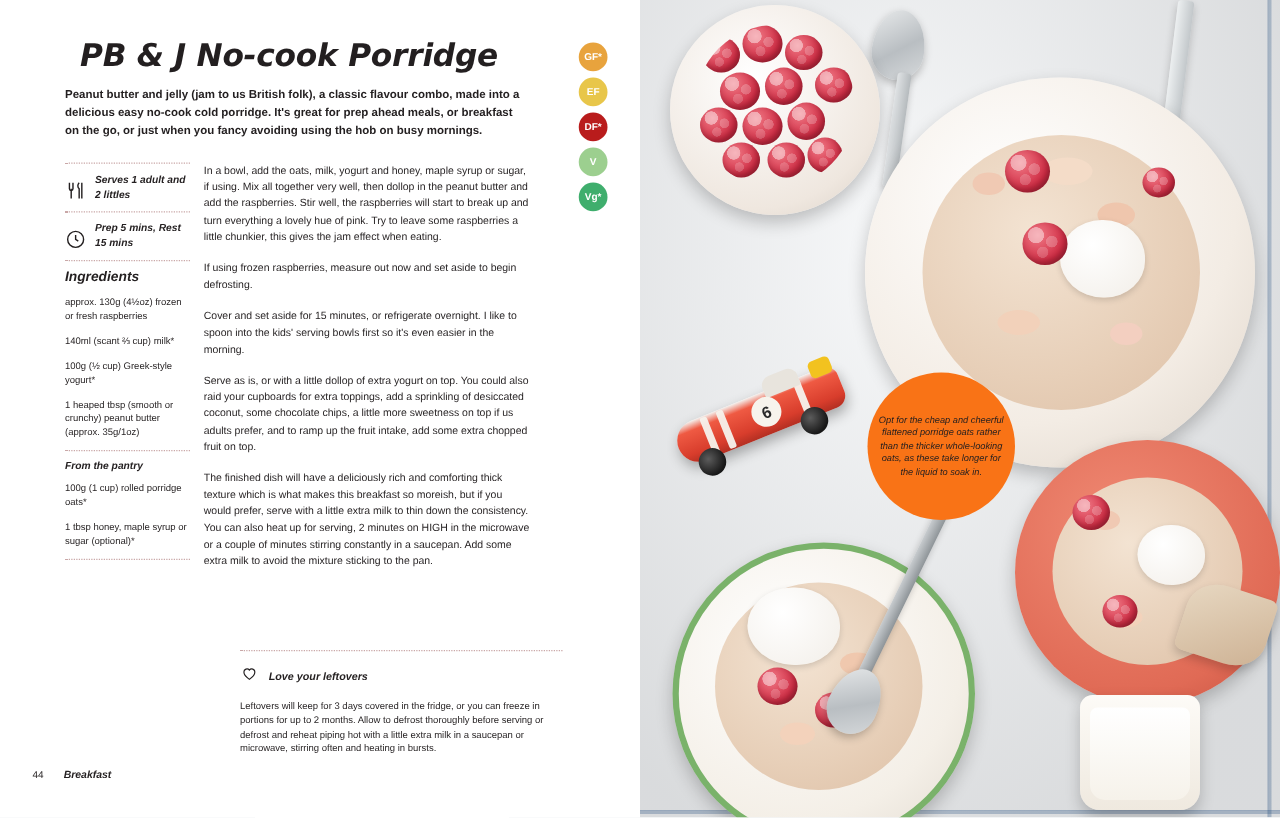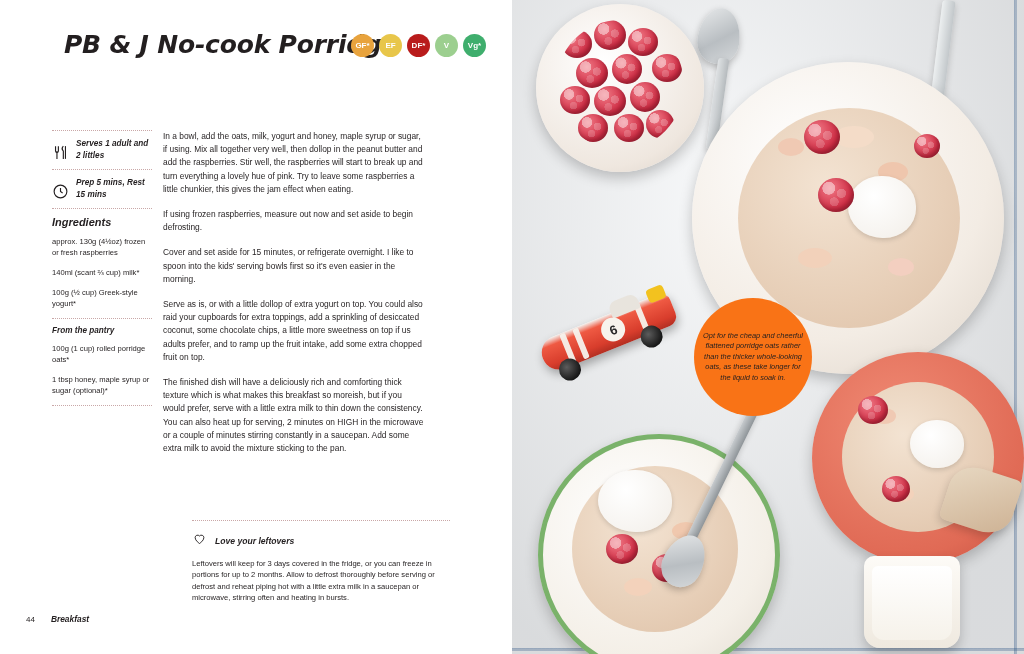--- a/index.html
+++ b/index.html
@@ -48,21 +48,21 @@
     line-height: 14.5px;
     font-weight: bold;
     color: #231f20;
   }
   
   .badges {
     position: absolute;
     right: 26px;
     top: 34px;
     display: flex;
-    flex-direction: row;
+    flex-direction: column;
     gap: 5px;
     align-items: center;
   }
   .badge {
     width: 23px;
     height: 23px;
     border-radius: 50%;
     display: flex;
     align-items: center;
     justify-content: center;
@@ -353,20 +353,21 @@
 </style>
 </head>
 <body>
 
 <div class="page">
 
   <div class="left-page">
 
     <div class="recipe-title">PB &amp; J No-cook Porridge</div>
 
+    <div class="intro">Peanut butter and jelly (jam to us British folk), a classic flavour combo, made into a delicious easy no-cook cold porridge. It's great for prep ahead meals, or breakfast on the go, or just when you fancy avoiding using the hob on busy mornings.</div>
 
     <div class="badges">
       <div class="badge" style="background:#e8a33d">GF*</div>
       <div class="badge" style="background:#e8c64a">EF</div>
       <div class="badge" style="background:#b91c1c">DF*</div>
       <div class="badge" style="background:#9ccf8f">V</div>
       <div class="badge" style="background:#3fae6d">Vg*</div>
     </div>
 
     <div class="meta-col">
@@ -396,20 +397,21 @@
         <span class="meta-text">Prep 5 mins, Rest 15 mins</span>
       </div>
 
       <div class="dots"></div>
 
       <div class="sec-head">Ingredients</div>
 
       <div class="ing-item">approx. 130g (4½oz) frozen or fresh raspberries</div>
       <div class="ing-item">140ml (scant ⅔ cup) milk*</div>
       <div class="ing-item">100g (½ cup) Greek-style yogurt*</div>
+      <div class="ing-item">1 heaped tbsp (smooth or crunchy) peanut butter (approx. 35g/1oz)</div>
 
       <div class="dots"></div>
 
       <div class="pantry-head">From the pantry</div>
       <div class="ing-item">100g (1 cup) rolled porridge oats*</div>
       <div class="ing-item">1 tbsp honey, maple syrup or sugar (optional)*</div>
 
       <div class="dots"></div>
     </div>
 

